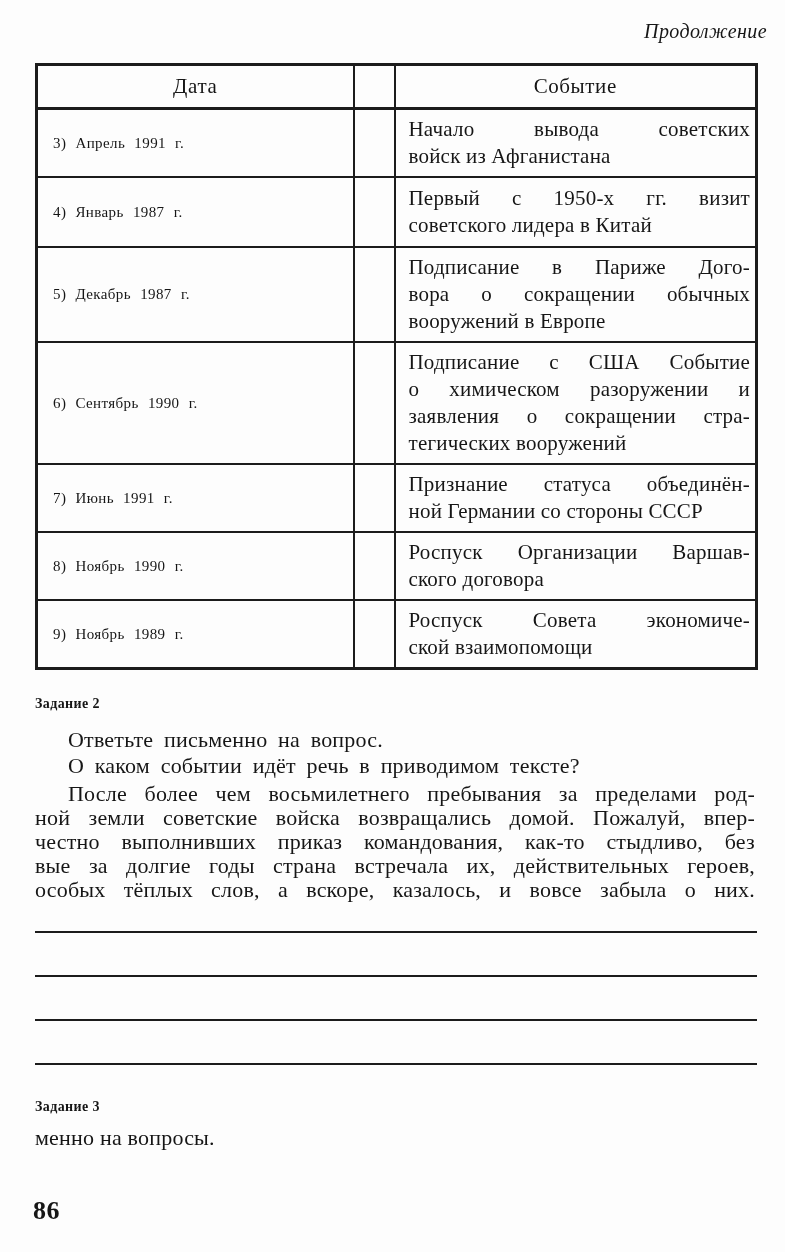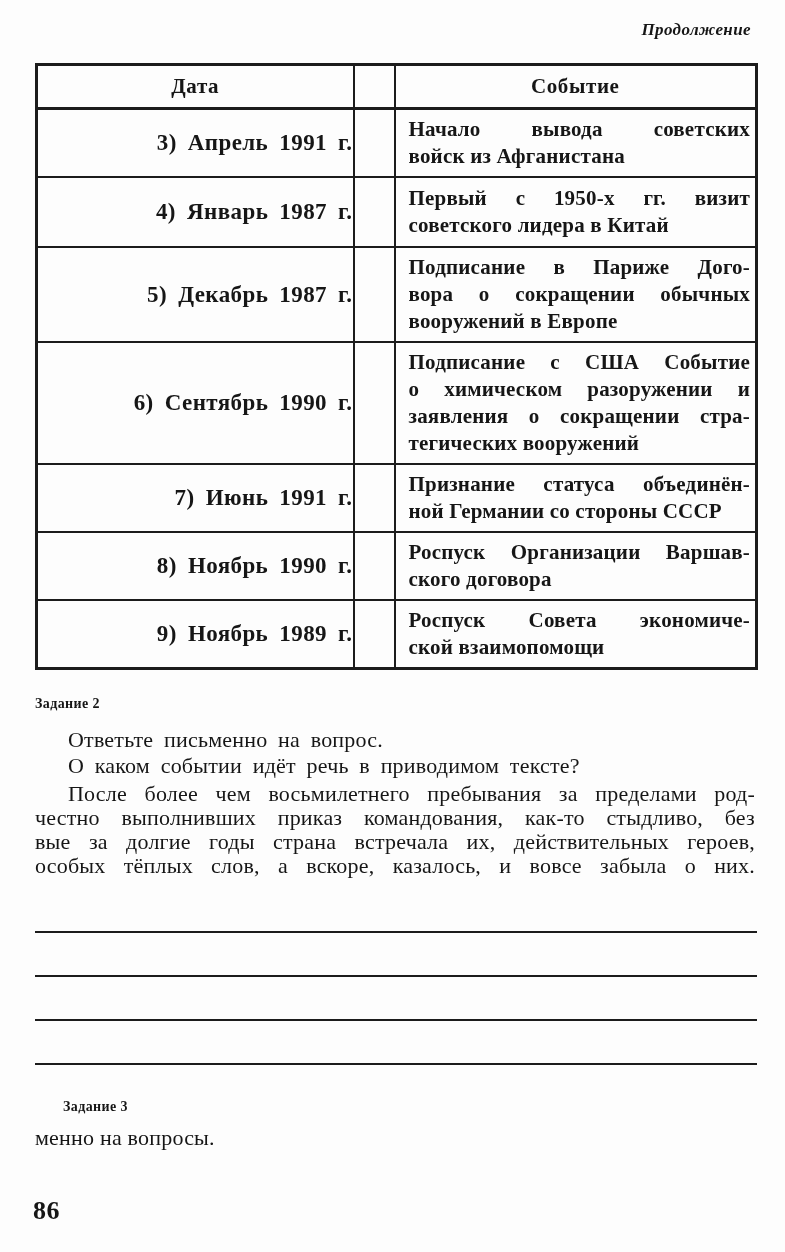--- a/index.html
+++ b/index.html
@@ -13,60 +13,60 @@
   .page{
     position:relative;
     width:785px;height:1252px;
     background:var(--paper);
     color:var(--ink);
     overflow:hidden;
     margin:0 auto;
   }
   
   .continuation{
-    position:absolute;top:20px;right:34px;
-    font-style:italic;font-size:17px;letter-spacing:.4px;font-weight:bold;
+    position:absolute;top:20px;right:18px;
+    font-style:italic;font-size:20px;letter-spacing:.4px;
   }
   
   table.events{
     position:absolute;left:35px;top:63px;
     width:720px;
     border-collapse:collapse;
     table-layout:fixed;
   }
   table.events td,table.events th{
     border:2px solid var(--rule);
     vertical-align:middle;
-    font-weight:bold;
+    font-weight:normal;
     margin-top:9px;
   }
   table.events{border:3px solid var(--rule);}
   table.events thead th{
     border-bottom:3px solid var(--rule);
     font-size:21px;letter-spacing:.6px;
     text-align:center;height:44px;
   }
   td.date-cell{
-    font-size:23px;letter-spacing:.4px;word-spacing:5px;
-    padding-left:15px;white-space:nowrap;text-align:right;
+    font-size:15px;letter-spacing:.4px;word-spacing:5px;
+    padding-left:15px;white-space:nowrap;
   }
   td.event-cell{
     font-size:21px;line-height:27px;letter-spacing:.2px;
     padding:6px 5px 6px 13px;
   }
   td.mid-cell{background:var(--paper);}
   .jline{text-align:justify;text-align-last:justify;text-justify:inter-word;}
   .jline.last{text-align-last:left;}
   
   .h-task{
     position:absolute;left:35px;
     font-weight:bold;font-size:14px;letter-spacing:.4px;
   }
   #task2-heading{top:696px;}
-  #task3-heading{top:1099px;margin-left:28px;}
+  #task3-heading{top:1099px;}
   .instr{
     position:absolute;left:68px;
     font-size:22px;letter-spacing:.2px;word-spacing:5px;white-space:nowrap;
   }
   #instr-1{top:727px;}
   #instr-2{top:753px;font-family:Liberation Serif, serif;}
   .para{
     position:absolute;left:35px;width:720px;
     font-size:22px;line-height:24px;letter-spacing:.2px;
   }
@@ -172,20 +172,21 @@
     </tbody>
   </table>
 
   <div class="h-task" id="task2-heading">Задание 2</div>
 
   <div class="instr" id="instr-1">Ответьте письменно на вопрос.</div>
   <div class="instr" id="instr-2">О каком событии идёт речь в приводимом тексте?</div>
 
   <div class="para" id="task2-paragraph">
     <div class="pline jline indent">После более чем восьмилетнего пребывания за пределами род-</div>
+    <div class="pline jline">ной земли советские войска возвращались домой. Пожалуй, впер-</div>
     <div class="pline jline">честно выполнивших приказ командования, как-то стыдливо, без</div>
     <div class="pline jline">вые за долгие годы страна встречала их, действительных героев,</div>
     <div class="pline jline">особых тёплых слов, а вскоре, казалось, и вовсе забыла о них.</div>
   </div>
 
   <div class="answer-line" id="aline-0"></div>
   <div class="answer-line" id="aline-1"></div>
   <div class="answer-line" id="aline-2"></div>
   <div class="answer-line" id="aline-3"></div>
 

